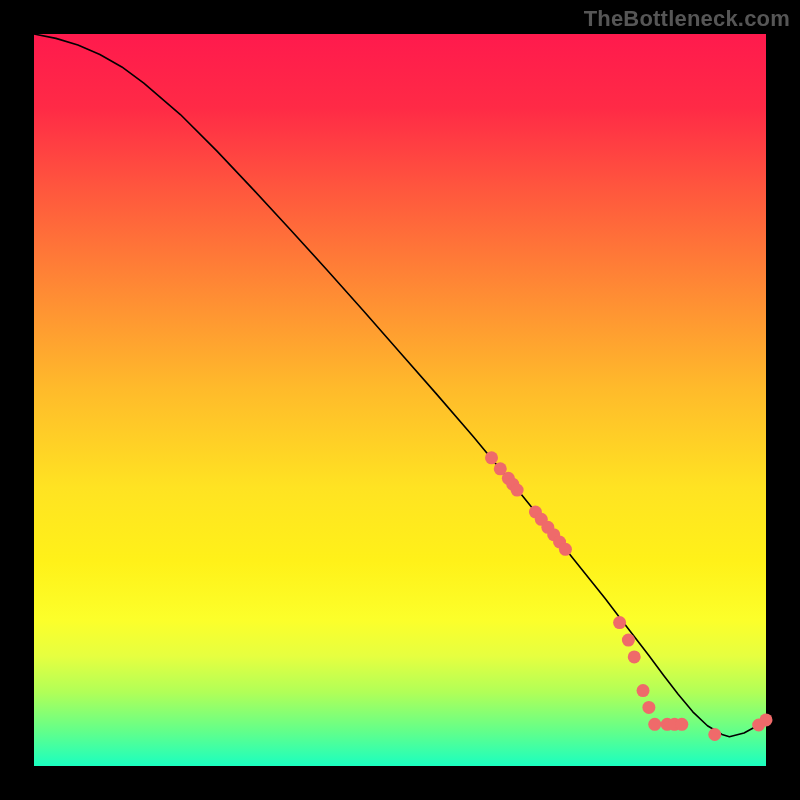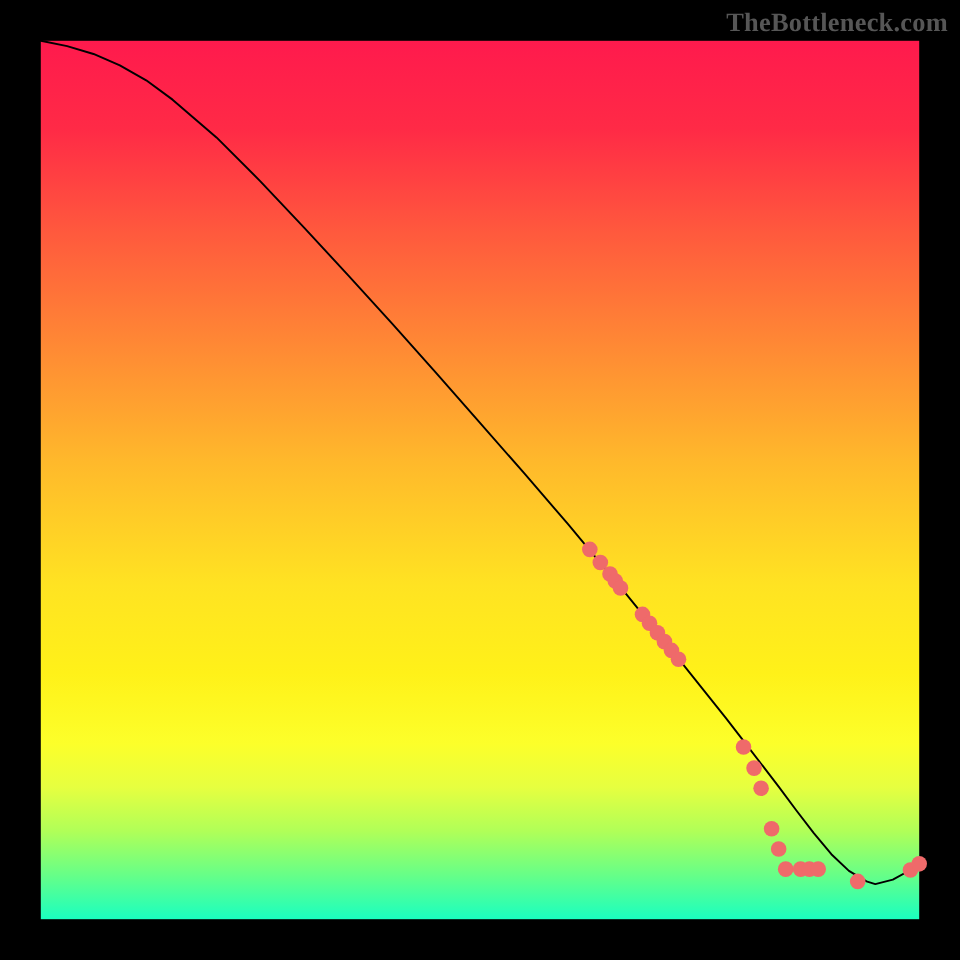--- a/index.html
+++ b/index.html
@@ -29,21 +29,21 @@
       #e6ff40 85%,
       #b0ff58 90%,
       #66ff88 95%,
       #1affc0 100%
     );
   }
   .watermark {
     position: absolute;
     top: 6px;
     right: 10px;
-    font-family: Liberation Serif, serif;
+    font-family: Liberation Sans, sans-serif;
     font-size: 22px;
     font-weight: 600;
     color: #565656;
     letter-spacing: 0.2px;
     user-select: none;
   }
   svg.curve {
     position: absolute;
     left: 0; top: 0;
     width: 732px;

